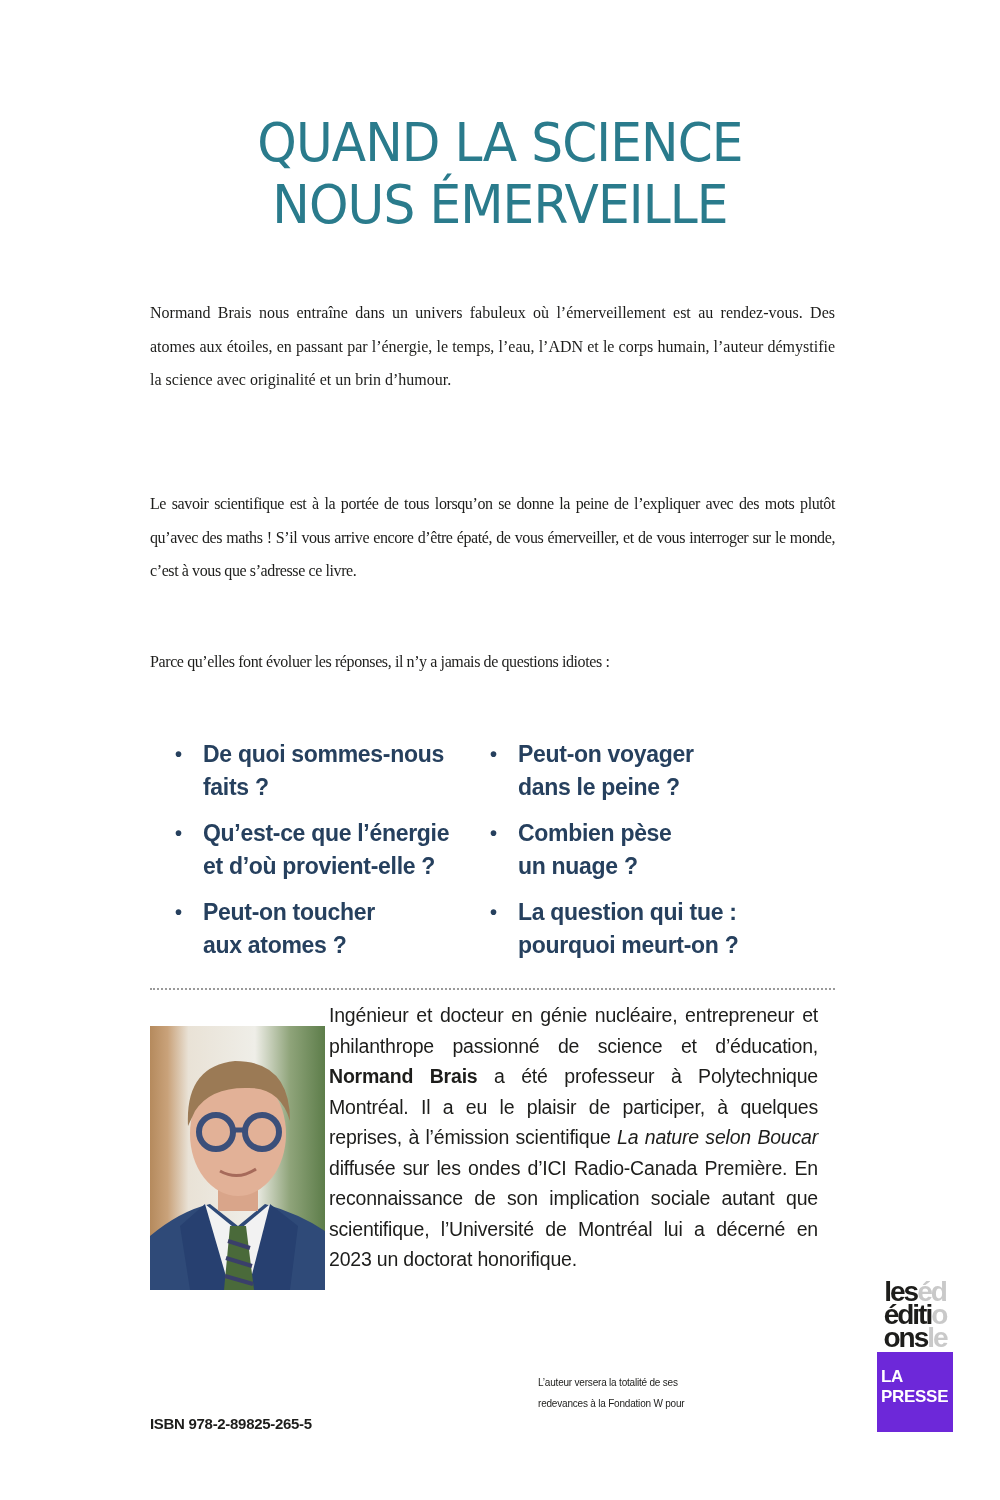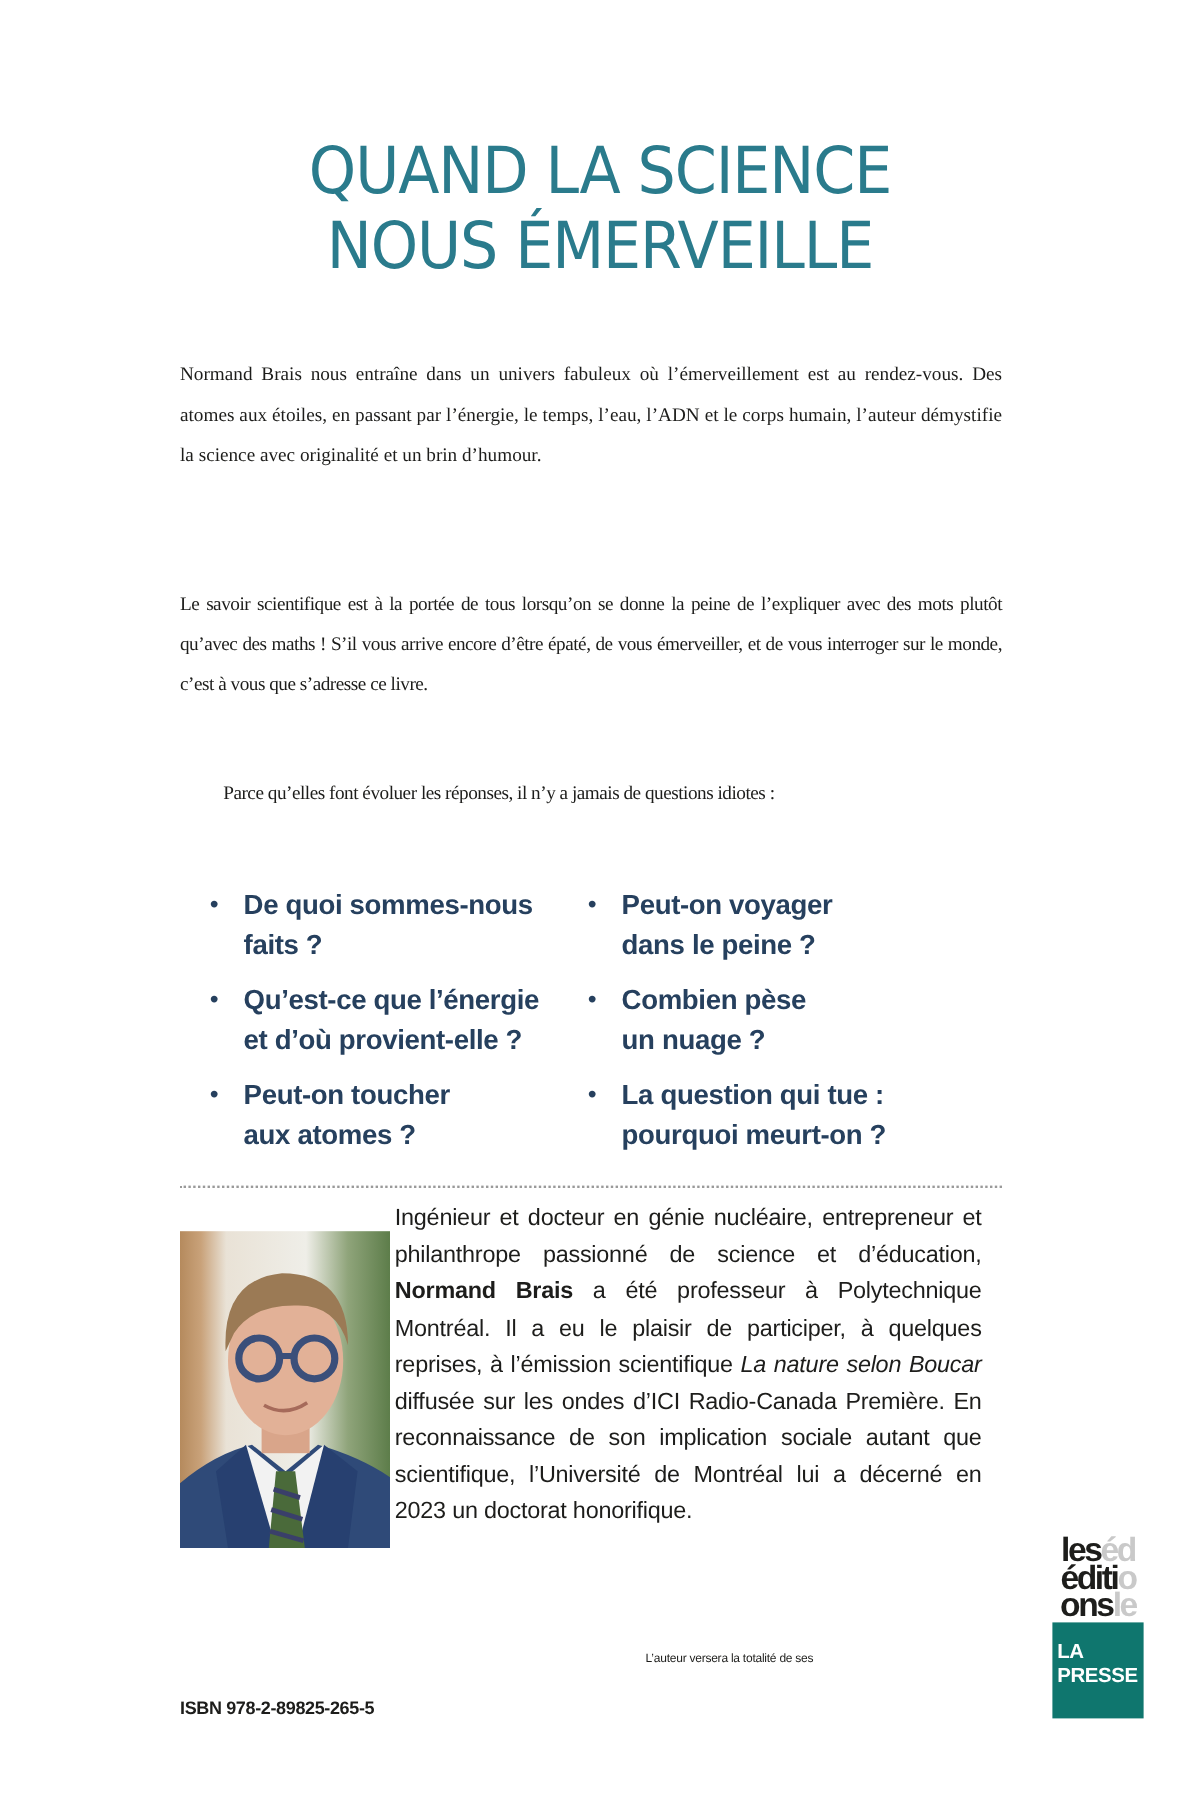--- a/index.html
+++ b/index.html
@@ -15,21 +15,21 @@
   }
   .title div { white-space: nowrap; }
 
   .body-text {
     position: absolute; left: 150px; width: 685px;
     font-family: "Liberation Serif", serif; font-size: 16px; line-height: 33.5px;
     color: #1d1d1b; text-align: justify;
   }
   #p1 { top: 296px; }
   #p2 { top: 487px; letter-spacing: -0.4px; }
-  #p3 { top: 645px; letter-spacing: -0.4px; margin-left: 36px; }
+  #p3 { top: 645px; letter-spacing: -0.4px; }
 
   .questions {
     position: absolute; left: 175px; top: 738px; width: 640px;
     display: grid; grid-template-columns: 315px 325px; row-gap: 13px;
     font-family: "Liberation Sans", sans-serif; font-weight: bold;
     font-size: 23px; line-height: 33px; color: #26405e;
     letter-spacing: -0.3px;
   }
   .q { position: relative; padding-left: 28px; }
   .q .bullet { position: absolute; left: 0; top: 0; font-size: 20px; }
@@ -58,21 +58,21 @@
     position: absolute; left: 877px; top: 1280px; width: 76px; height: 152px;
   }
   .logo-top {
     position: relative; width: 76px; height: 72px; overflow: hidden;
     font-family: "Liberation Sans", sans-serif; font-weight: bold;
     font-size: 28px; line-height: 23px; letter-spacing: -2px; text-align: center;
   }
   .logo-top .dark { color: #1d1d1b; }
   .logo-top .light { color: #c9c9c9; }
   .logo-red {
-    width: 76px; height: 80px; background: #0f766e; color: #ffffff;
+    width: 76px; height: 80px; background: #6d28d9; color: #ffffff;
     font-family: "Liberation Sans", sans-serif; font-weight: bold;
     font-size: 17px; line-height: 20px; padding: 15px 0 0 4px; letter-spacing: -0.3px;
   }
 
   .donation {
     position: absolute; left: 538px; top: 1372px; width: 310px;
     font-family: "Liberation Sans", sans-serif; font-size: 10px; line-height: 21px;
     color: #1d1d1b; letter-spacing: -0.2px;
   }
   .isbn {
@@ -164,15 +164,16 @@
     <div><span class="dark">ons</span><span class="light">le</span></div>
   </div>
   <div class="logo-red">
     <div>LA</div>
     <div>PRESSE</div>
   </div>
 </div>
 
 <div class="donation">
   <div>L’auteur versera la totalité de ses</div>
+  <div>redevances à la Fondation W pour</div>
 </div>
 
 <div class="isbn">ISBN 978-2-89825-265-5</div>
 
 </body></html>

